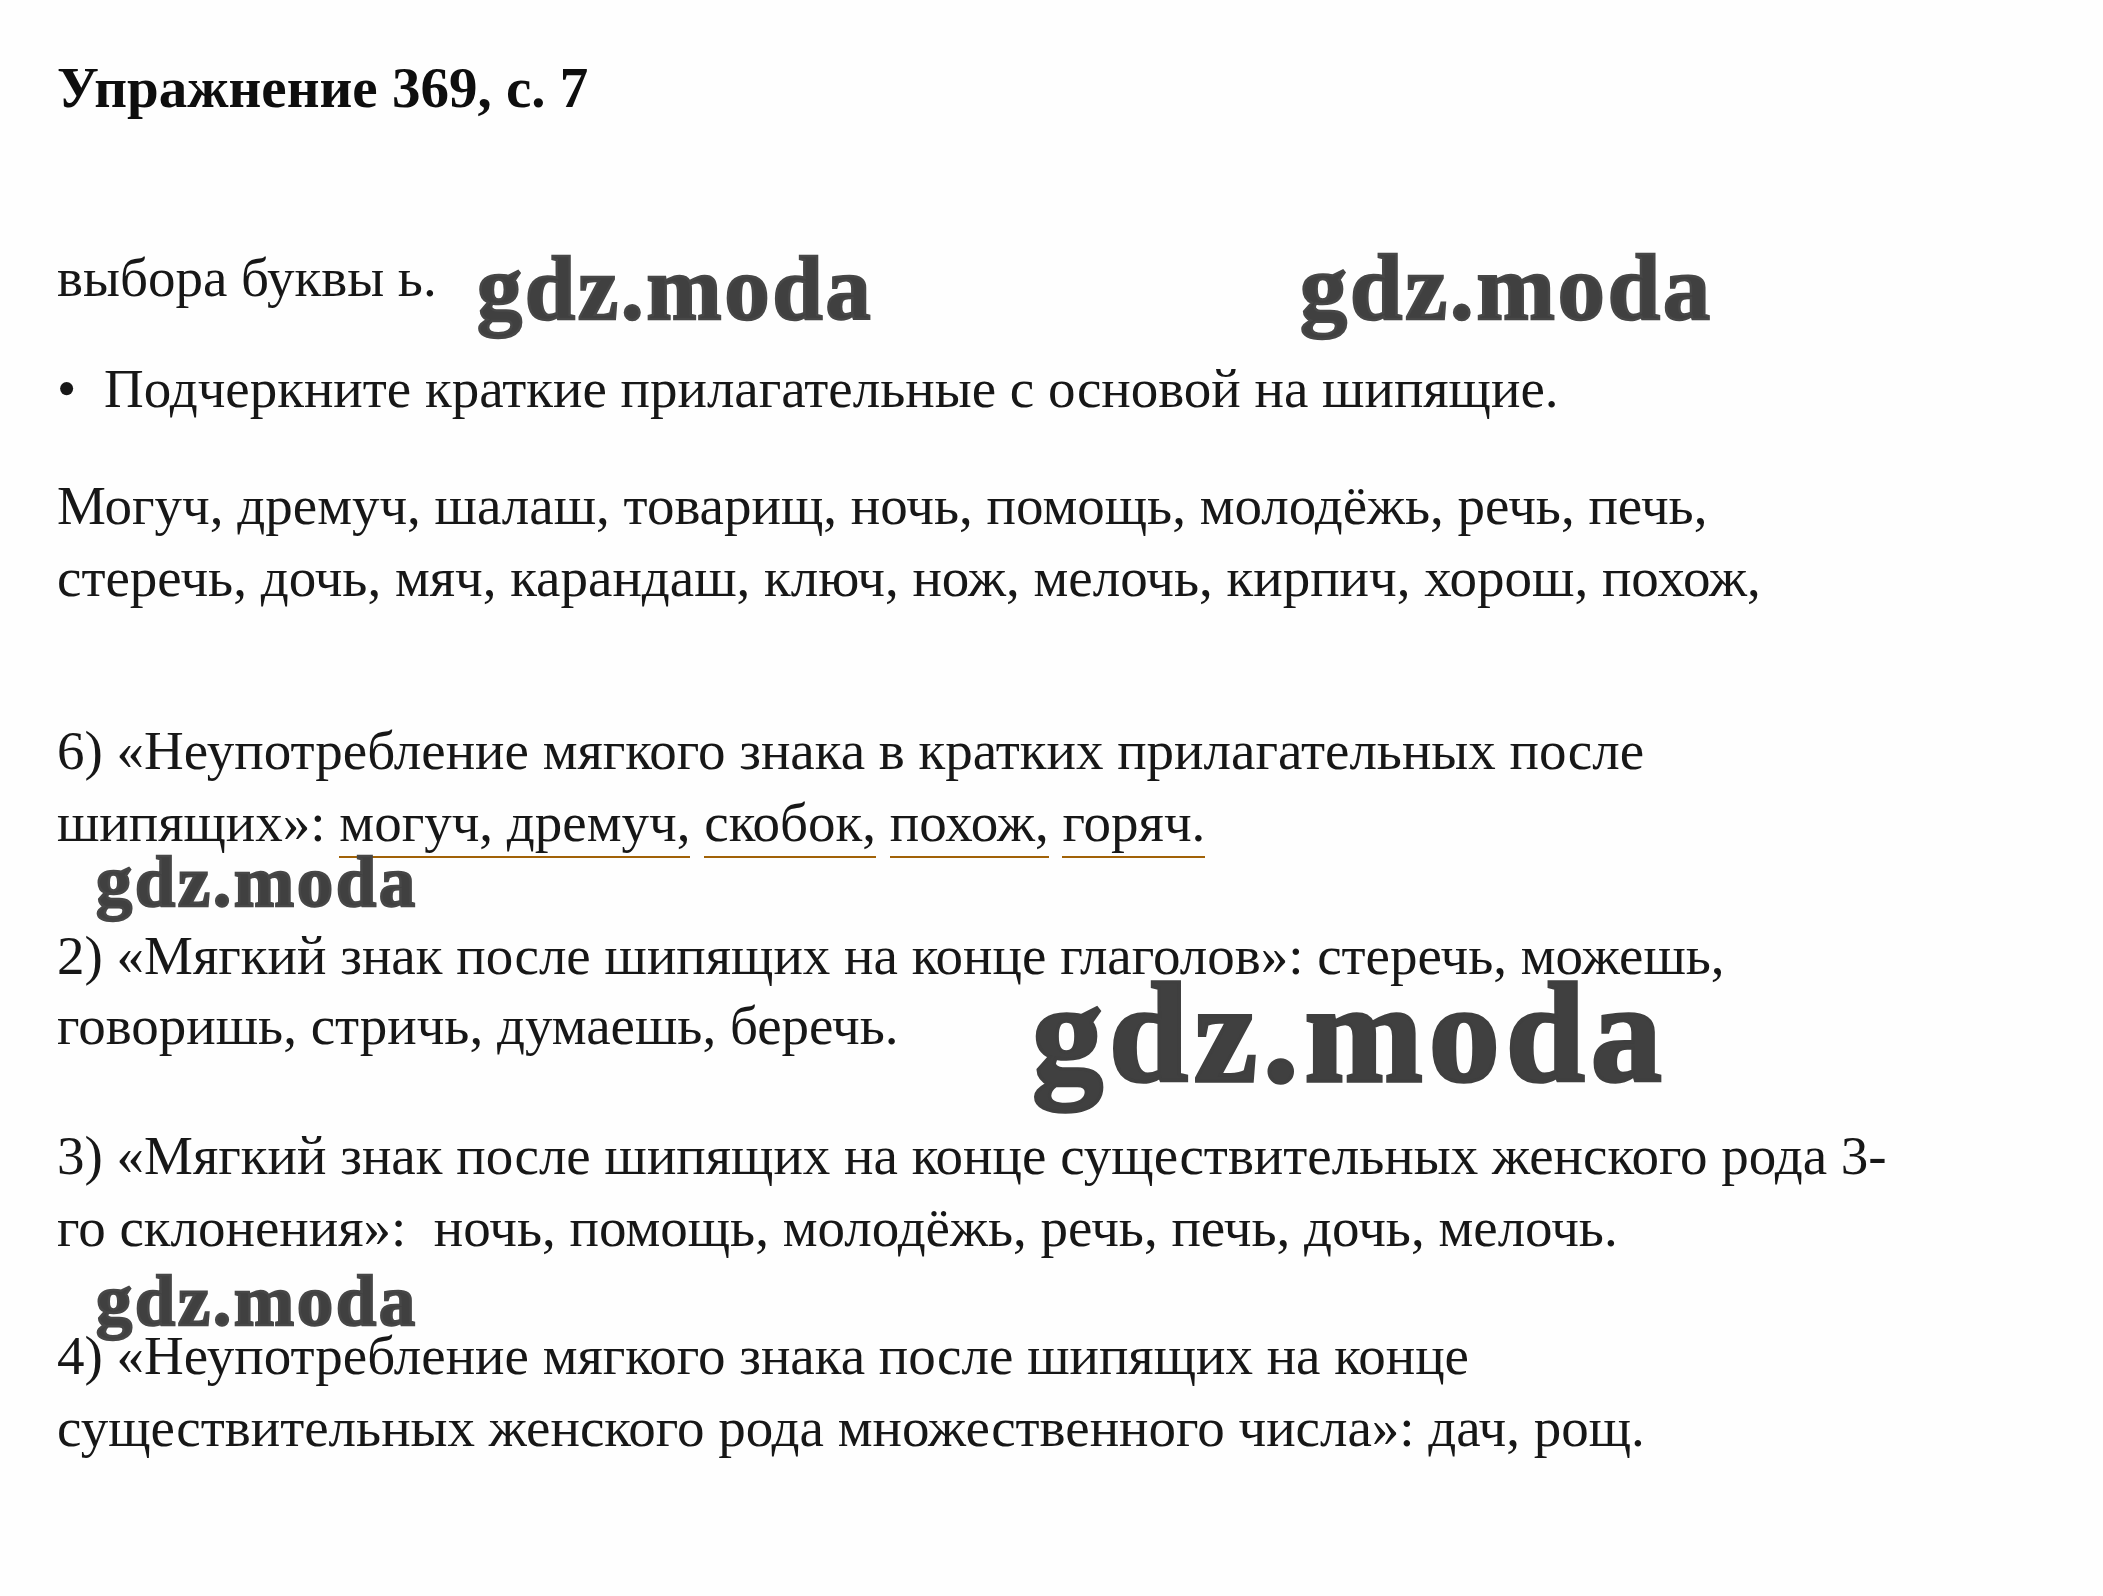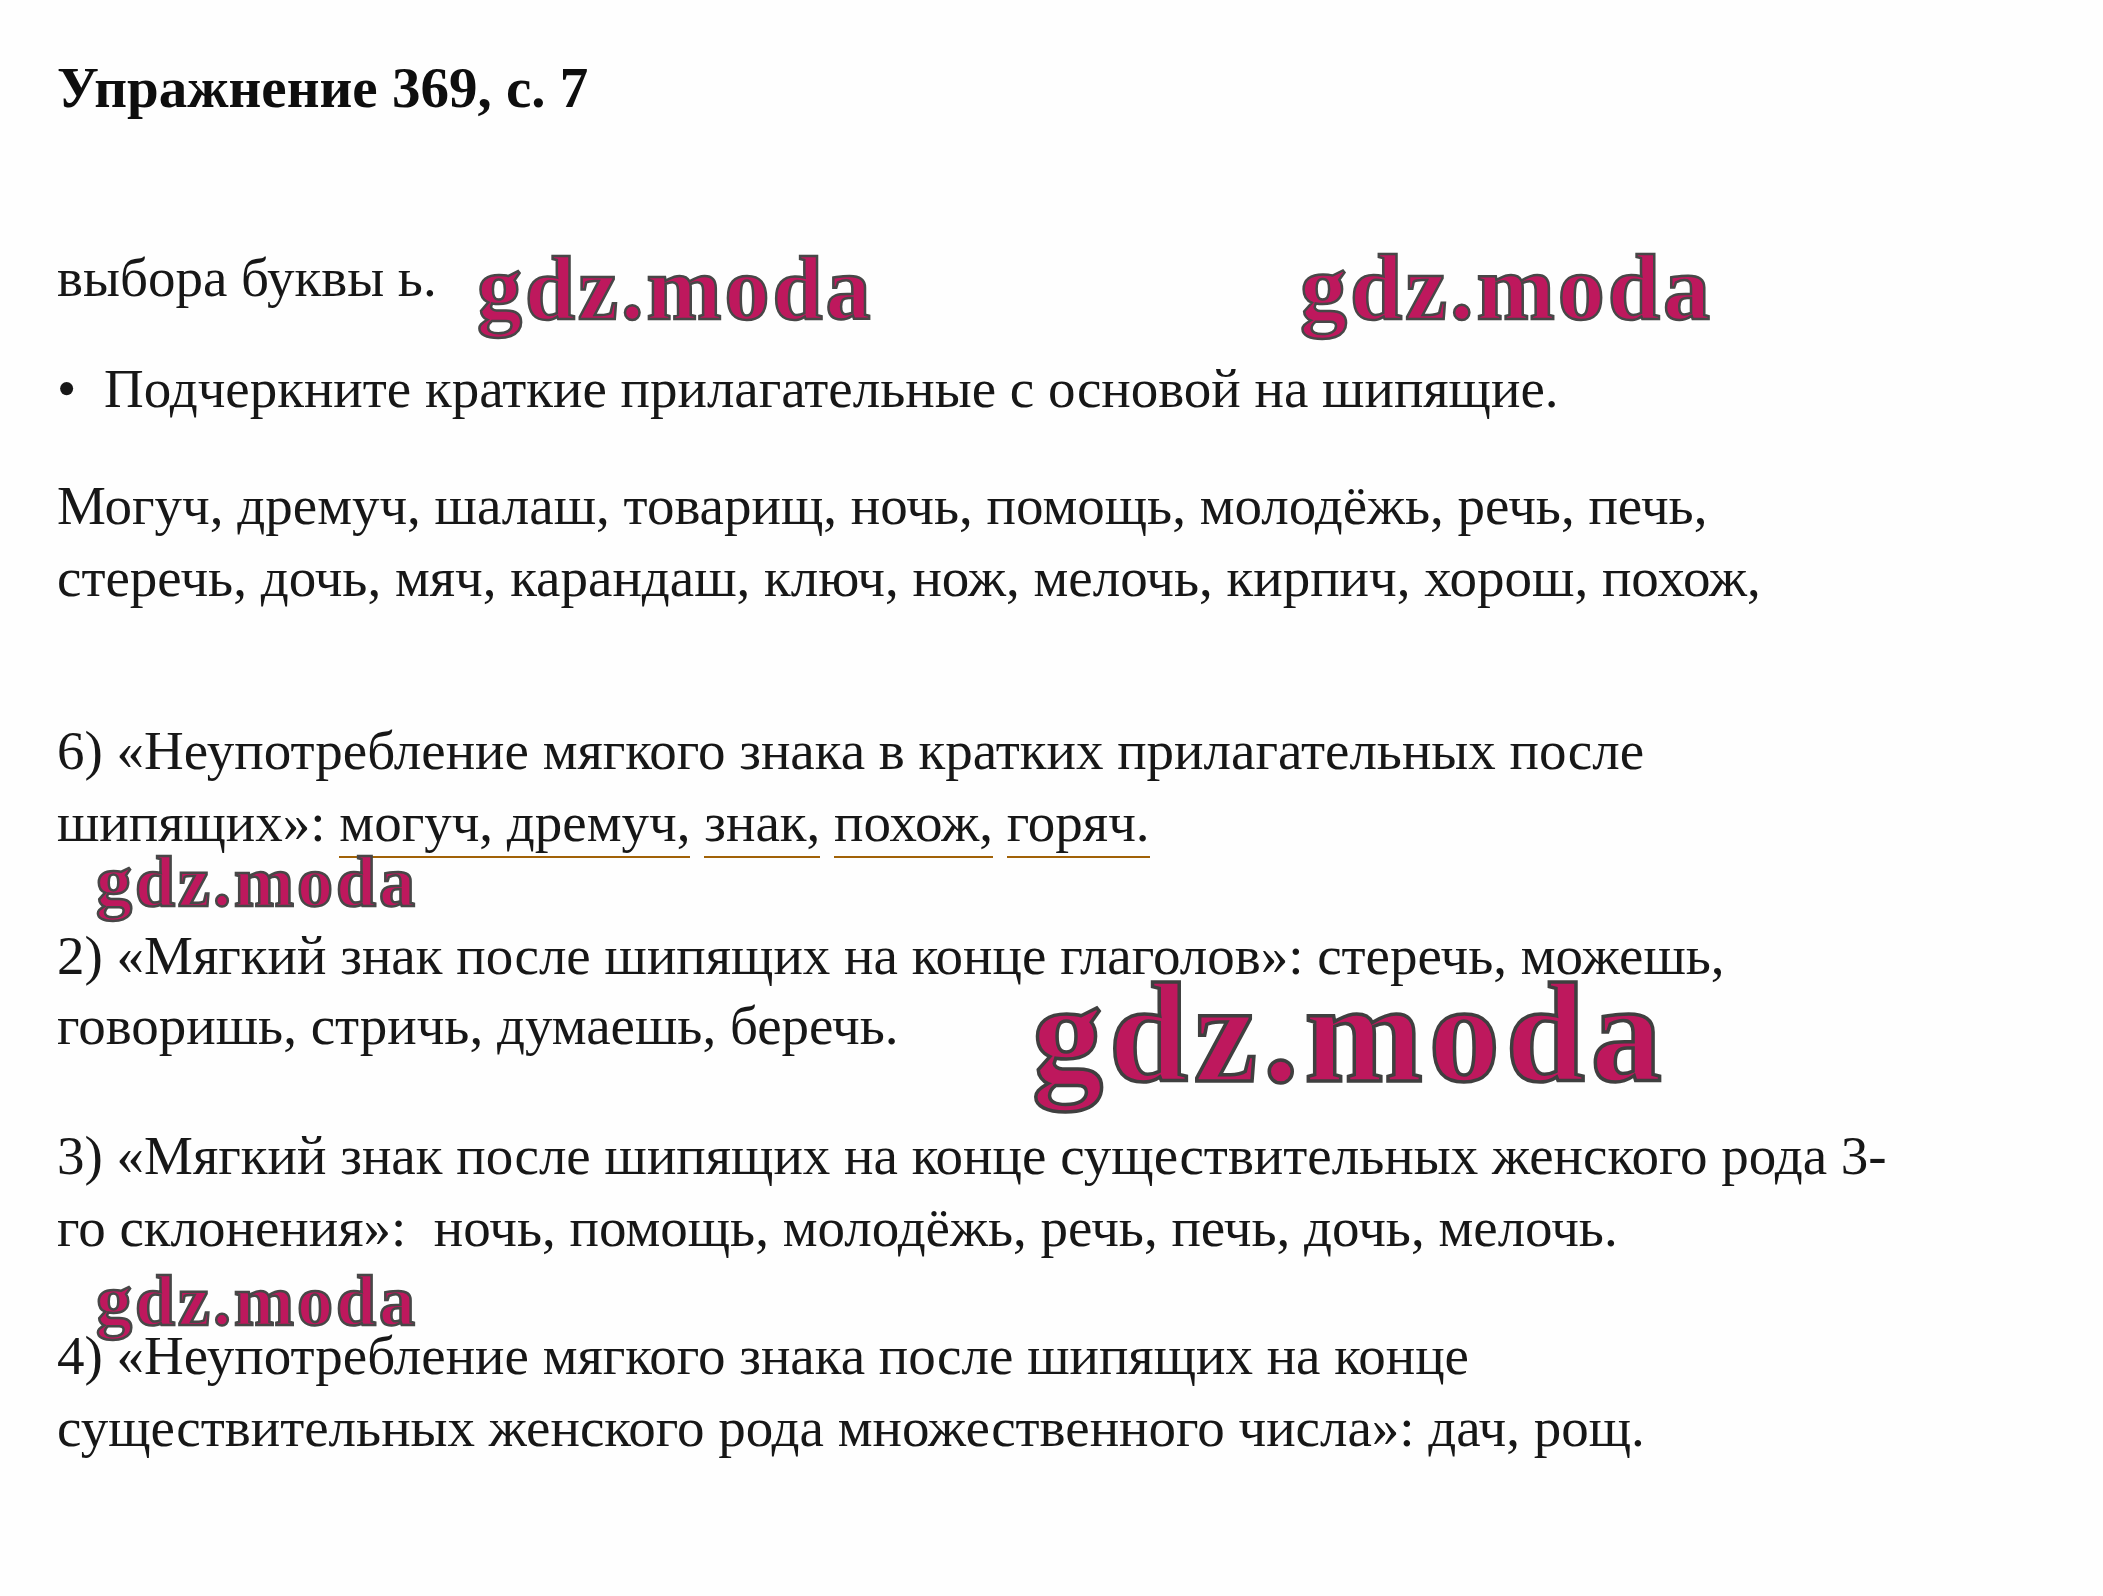--- a/index.html
+++ b/index.html
@@ -36,21 +36,21 @@
     font-size: 0.6em;
     vertical-align: super;
     line-height: 0;
   }
   .wm {
     position: absolute;
     font-family: "Liberation Serif", "DejaVu Serif", serif;
     font-weight: bold;
     line-height: 1;
     letter-spacing: 3px;
-    color: #be185d;
+    color: #404040;
     -webkit-text-stroke: 2.5px #474747;
     text-shadow: 0 0 1px #6b6b6b;
     white-space: pre;
   }
   .wm-inline-1 { left: 477px; top: 244px; font-size: 90px; }
   .wm-inline-2 { left: 1300px; top: 240px; font-size: 94px; }
   .wm-small-1  { left: 96px;  top: 846px;  font-size: 72px; }
   .wm-big      { left: 1032px; top: 962px; font-size: 142px; -webkit-text-stroke: 3.5px #3f3f3f; letter-spacing: 6px; }
   .wm-small-2  { left: 96px;  top: 1265px; font-size: 72px; }
 </style>
@@ -71,21 +71,21 @@
     <span>Подчеркните краткие прилагательные с основой на шипящие.</span>
   </div>
 
   <div class="line" style="top:478px">Могуч, дремуч, шалаш, товарищ, ночь, помощь, молодёжь, речь, печь,</div>
   <div class="line" style="top:550px">стеречь, дочь, мяч, карандаш, ключ, нож, мелочь, кирпич, хорош, похож,</div>
 
   <div class="line" style="top:723px">6) «Неупотребление мягкого знака в кратких прилагательных после</div>
   <div class="line comp" style="top:795px">
     <span style="white-space:pre">шипящих»:</span>
     <span class="ul">могуч, дремуч,</span>
-    <span class="ul">знак,</span>
+    <span class="ul">скобок,</span>
     <span class="ul">похож,</span>
     <span class="ul">горяч.</span>
   </div>
 
   <div class="wm wm-small-1">gdz.moda</div>
 
   <div class="line" style="top:928px">2) «Мягкий знак после шипящих на конце глаголов»: стеречь, можешь,</div>
   <div class="line" style="top:998px">говоришь, стричь, думаешь, беречь.</div>
 
   <div class="wm wm-big">gdz.moda</div>

